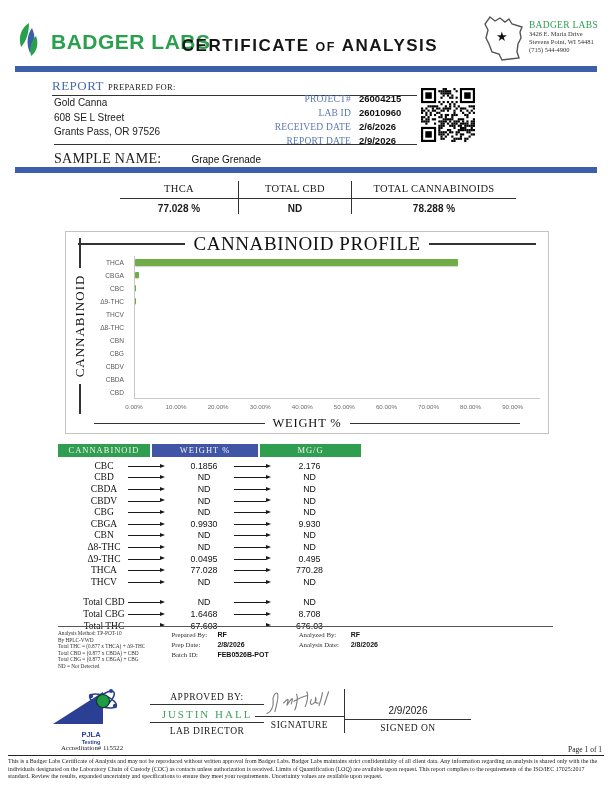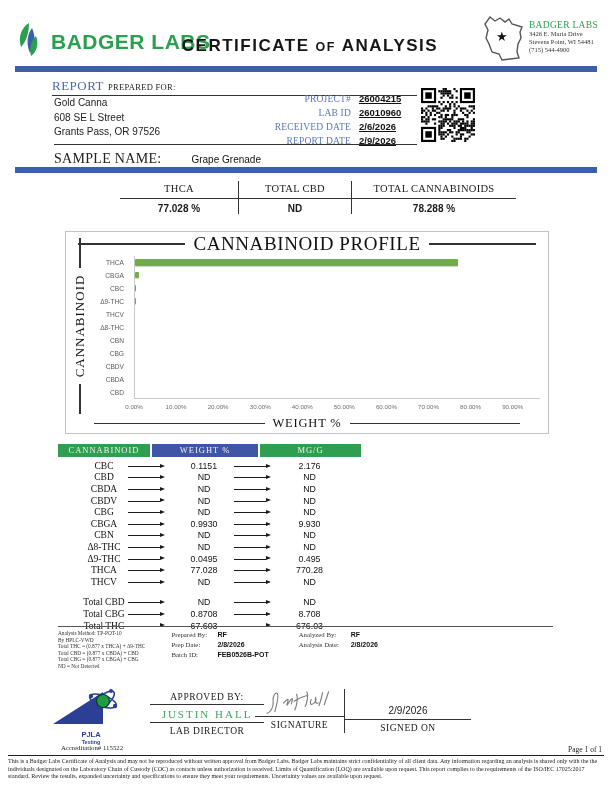--- a/index.html
+++ b/index.html
@@ -22,21 +22,21 @@
 
   
   .report{position:absolute;left:52px;top:76px;width:365px;}
   .report-head{border-bottom:1.2px solid #333;padding-bottom:1px;}
   .report-head .rep{color:#4a69ad;font-size:13px;letter-spacing:.5px;}
   .report-head .prep{font-size:8.5px;color:#222;letter-spacing:.3px;}
   .client{position:absolute;left:2px;top:20px;font-family:"Liberation Sans",sans-serif;font-size:10px;line-height:14.5px;color:#222;}
   .meta{position:absolute;right:0;top:16px;width:230px;}
   .meta-row{display:flex;justify-content:flex-end;align-items:baseline;line-height:13px;}
   .meta-label{color:#5b77b5;font-size:9.5px;text-align:right;letter-spacing:.2px;}
-  .meta-value{font-family:"Liberation Sans",sans-serif;font-size:9.5px;font-weight:600;color:#111;width:58px;margin-left:8px;text-decoration:underline;}
+  .meta-value{font-family:"Liberation Sans",sans-serif;font-size:9.5px;font-weight:600;color:#111;width:58px;margin-left:8px;}
   .sample-row{position:absolute;left:2px;top:68px;width:363px;border-top:1.2px solid #333;padding-top:4px;}
   .sample-label{font-size:14px;color:#222;letter-spacing:.3px;}
   .sample-value{font-family:"Liberation Sans",sans-serif;font-size:10px;color:#111;margin-left:26px;}
   .qr{position:absolute;left:421px;top:88px;}
 
   
   .summary{position:absolute;left:120px;top:181px;display:flex;}
   .sum-col{text-align:center;}
   .sum-col:nth-child(1){width:118px;border-right:1px solid #333;}
   .sum-col:nth-child(2){width:112px;border-right:1px solid #333;}
@@ -488,21 +488,21 @@
 
   <div class="rtable">
     <div class="rt-head" id="rt-head">
         <div class="rt-hcell" style="background: rgb(47, 158, 80);">CANNABINOID</div>
         <div class="rt-hcell" style="background: rgb(65, 85, 166);">WEIGHT %</div>
         <div class="rt-hcell" style="background: rgb(47, 158, 80);">MG/G</div>
       </div>
     <div class="rt-rows" id="rt-rows">
         <div class="rt-row">
           <div class="rt-name">CBC</div>
-          <div class="rt-val">0.1151</div>
+          <div class="rt-val">0.1856</div>
           <div class="rt-val2">2.176</div>
           <div class="arrow arrow1"></div>
           <div class="arrow arrow2"></div>
         </div>
         <div class="rt-row">
           <div class="rt-name">CBD</div>
           <div class="rt-val">ND</div>
           <div class="rt-val2">ND</div>
           <div class="arrow arrow1"></div>
           <div class="arrow arrow2"></div>
@@ -574,21 +574,21 @@
     <div class="rt-totals" id="rt-totals">
         <div class="rt-row">
           <div class="rt-name">Total CBD</div>
           <div class="rt-val">ND</div>
           <div class="rt-val2">ND</div>
           <div class="arrow arrow1"></div>
           <div class="arrow arrow2"></div>
         </div>
         <div class="rt-row">
           <div class="rt-name">Total CBG</div>
-          <div class="rt-val">0.8708</div>
+          <div class="rt-val">1.6468</div>
           <div class="rt-val2">8.708</div>
           <div class="arrow arrow1"></div>
           <div class="arrow arrow2"></div>
         </div>
         <div class="rt-row">
           <div class="rt-name">Total THC</div>
           <div class="rt-val">67.603</div>
           <div class="rt-val2">676.03</div>
           <div class="arrow arrow1"></div>
           <div class="arrow arrow2"></div>

